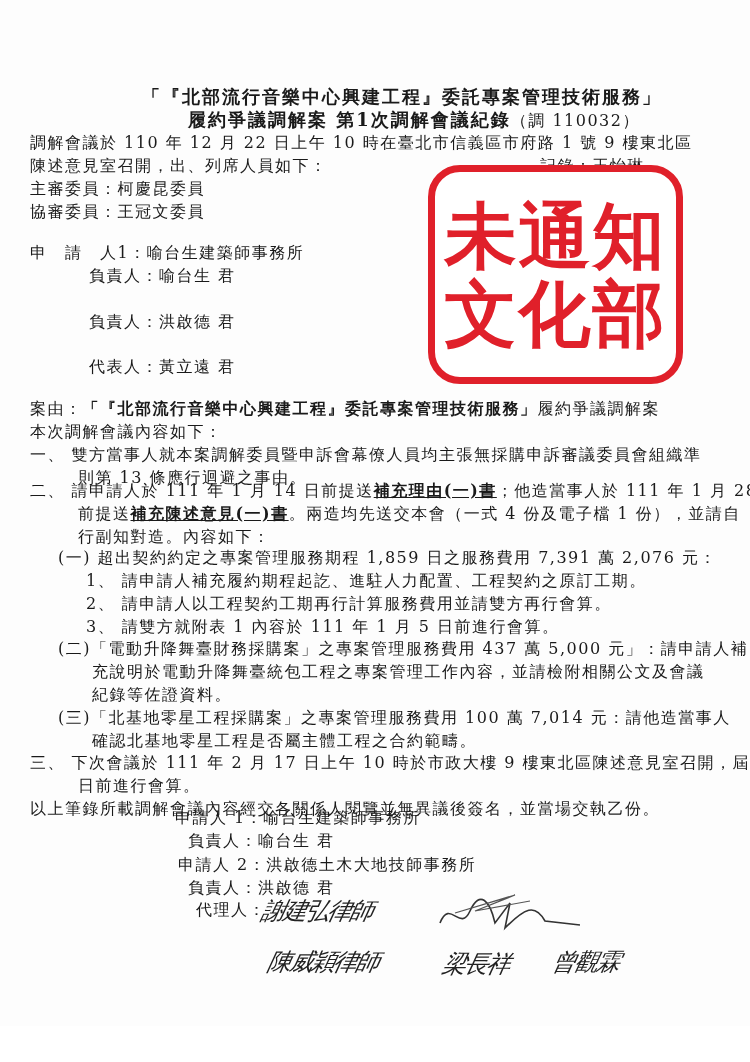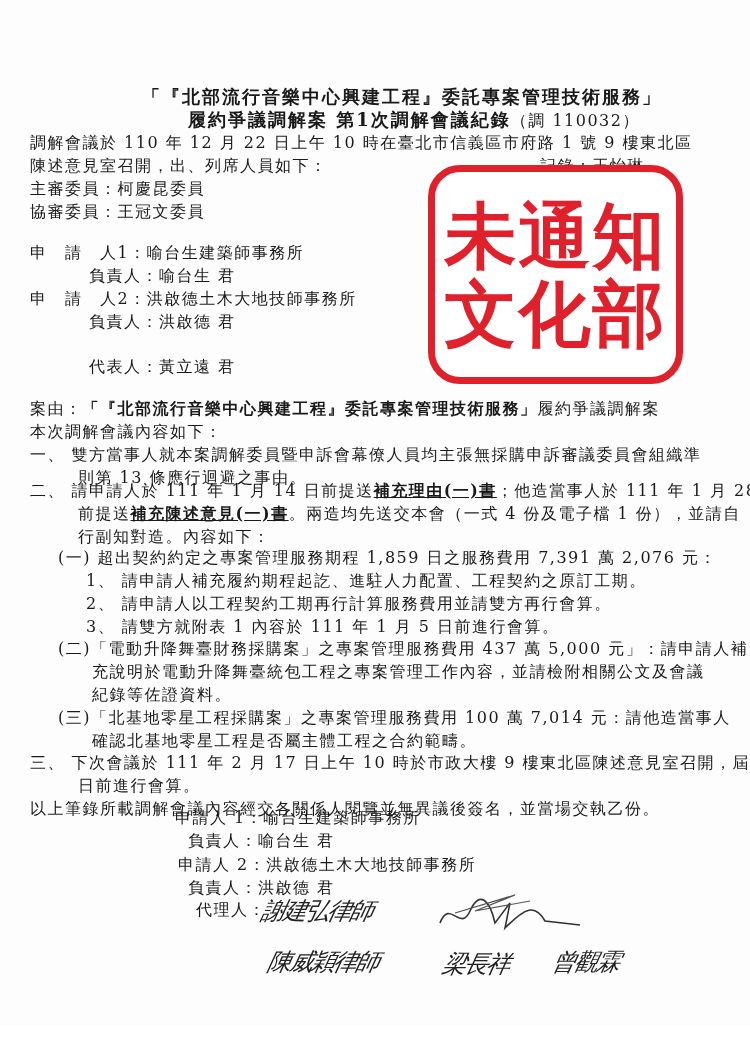--- a/index.html
+++ b/index.html
@@ -39,21 +39,20 @@
 
   <div class="ln" style="left:30px; top:133px;">調解會議於 110 年 12 月 22 日上午 10 時在臺北市信義區市府路 1 號 9 樓東北區</div>
   <div class="ln" style="left:30px; top:156px;">陳述意見室召開，出、列席人員如下：</div>
   <div class="ln" style="left:540px; top:156px;">記錄：王怡琳</div>
 
   <div class="ln" style="left:30px; top:179px;">主審委員：柯慶昆委員</div>
   <div class="ln" style="left:30px; top:202px;">協審委員：王冠文委員</div>
 
   <div class="ln" style="left:30px; top:243px;"><span>申　請　人1：</span><span>喻台生建築師事務所</span></div>
   <div class="ln" style="left:89px; top:266px;"><span>負責人：</span><span>喻台生 君</span></div>
-  <div class="ln" style="left:30px; top:289px;"><span>申　請　人2：</span><span>洪啟德土木大地技師事務所</span></div>
   <div class="ln" style="left:89px; top:312px;"><span>負責人：</span><span>洪啟德 君</span></div>
   <div class="ln" style="left:89px; top:357px;"><span>代表人：</span><span>黃立遠 君</span></div>
 
   <div class="ln" style="left:30px; top:399px;">
     <span>案由：</span><span class="bold">「『北部流行音樂中心興建工程』委託專案管理技術服務」</span><span>履約爭議調解案</span>
   </div>
   <div class="ln" style="left:30px; top:422px;">本次調解會議內容如下：</div>
 
   <div class="ln" style="left:30px; top:445px;">一、 雙方當事人就本案調解委員暨申訴會幕僚人員均主張無採購申訴審議委員會組織準</div>
   <div class="ln" style="left:78px; top:468px;">則第 13 條應行迴避之事由。</div>

